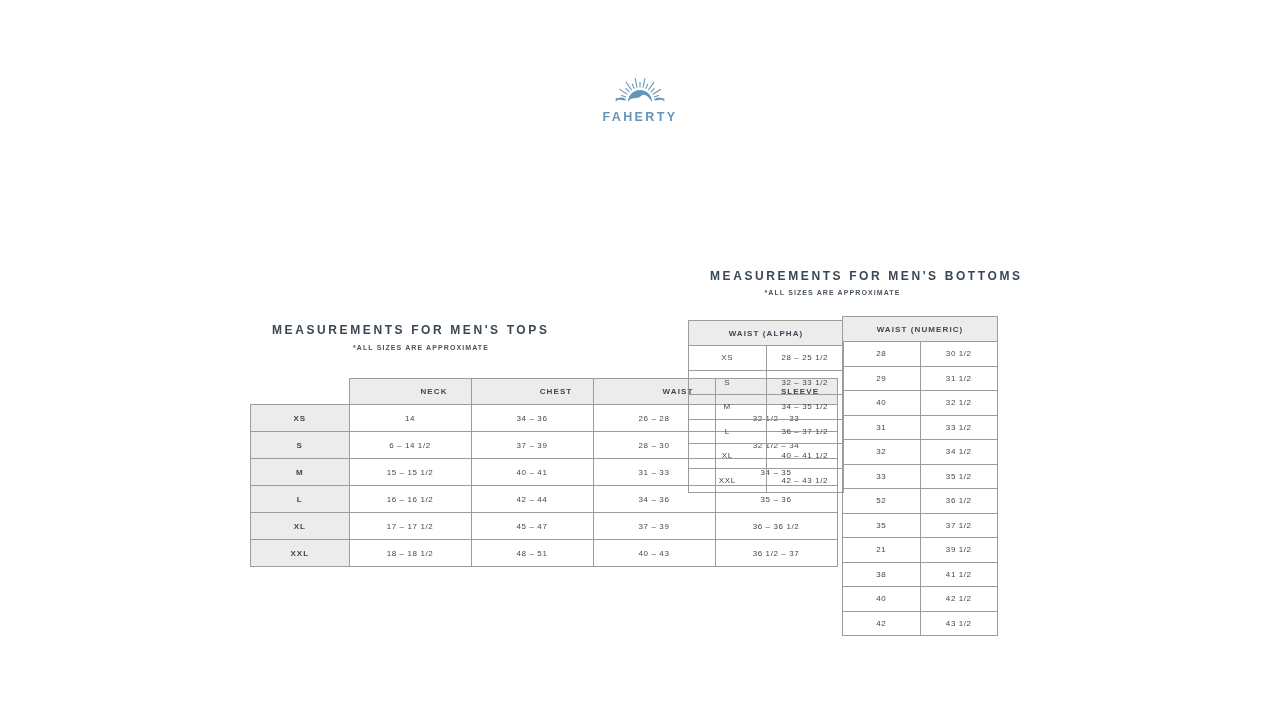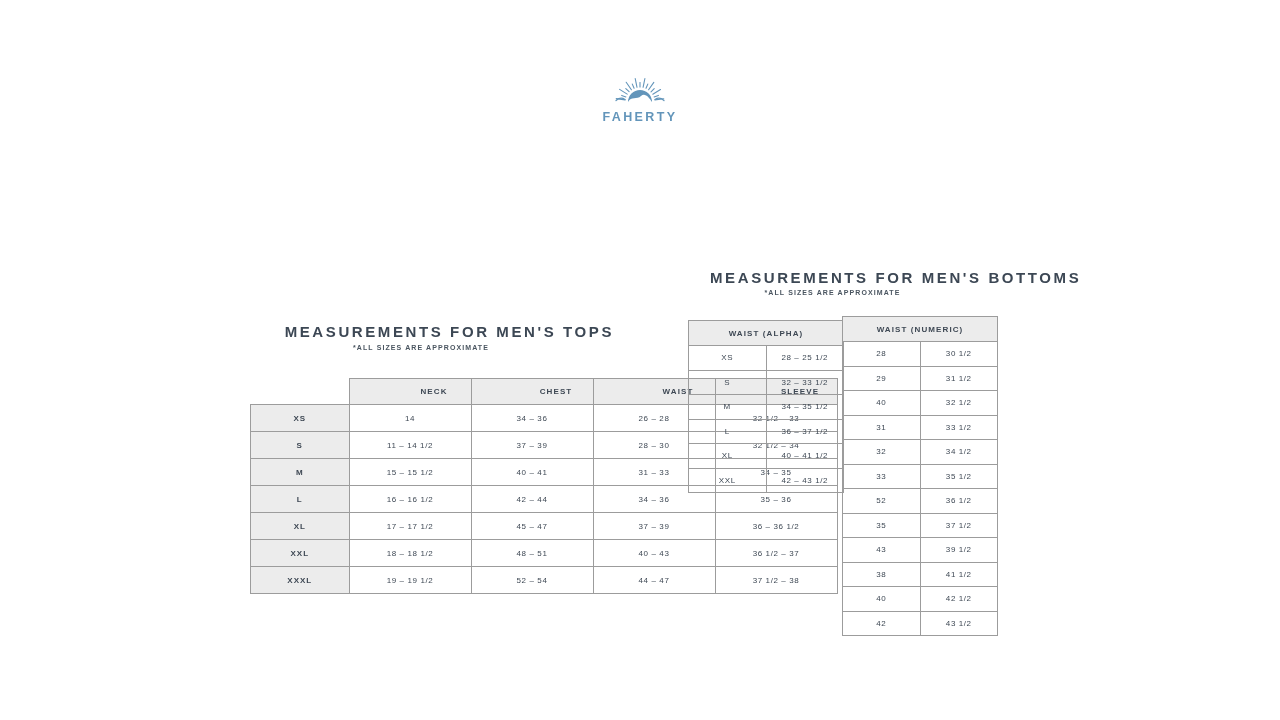--- a/index.html
+++ b/index.html
@@ -13,24 +13,24 @@
     position: relative;
   }
   .abs { position: absolute; }
 
   
   .logo-wrap { left: 593px; top: 72px; width: 94px; height: 56px; }
 
   
   .section-title {
     font-weight: bold;
-    font-size: 15px;
+    font-size: 12px;
     letter-spacing: 2.6px;
     color: #3c4754;
-    text-align: right;
+    text-align: left;
     white-space: nowrap;
     padding-left: 22px;
   }
   .section-subtitle {
     font-weight: bold;
     font-size: 7px;
     letter-spacing: 1.1px;
     color: #4a5560;
     text-align: center;
     white-space: nowrap;
@@ -118,21 +118,21 @@
   <tbody>
       <tr>
         <td>XS</td>
         <td>14</td>
         <td>34 – 36</td>
         <td>26 – 28</td>
         <td>32 1/2 – 33</td>
       </tr>
       <tr>
         <td>S</td>
-        <td>11 – 14 1/2</td>
+        <td>6 – 14 1/2</td>
         <td>37 – 39</td>
         <td>28 – 30</td>
         <td>32 1/2 – 34</td>
       </tr>
       <tr>
         <td>M</td>
         <td>15 – 15 1/2</td>
         <td>40 – 41</td>
         <td>31 – 33</td>
         <td>34 – 35</td>
@@ -151,27 +151,20 @@
         <td>37 – 39</td>
         <td>36 – 36 1/2</td>
       </tr>
       <tr>
         <td>XXL</td>
         <td>18 – 18 1/2</td>
         <td>48 – 51</td>
         <td>40 – 43</td>
         <td>36 1/2 – 37</td>
       </tr>
-      <tr>
-        <td>XXXL</td>
-        <td>19 – 19 1/2</td>
-        <td>52 – 54</td>
-        <td>44 – 47</td>
-        <td>37 1/2 – 38</td>
-      </tr>
     </tbody>
 </table>
 
 <div class="abs section-title bottoms-title">MEASUREMENTS FOR MEN'S BOTTOMS</div>
 <div class="abs section-subtitle bottoms-subtitle">*ALL SIZES ARE APPROXIMATE</div>
 <table class="abs bottoms-table alpha-table">
   <thead>
       <tr>
         <th colspan="2">WAIST (ALPHA)</th>
       </tr>
@@ -236,21 +229,21 @@
       </tr>
       <tr>
         <td>52</td>
         <td>36 1/2</td>
       </tr>
       <tr>
         <td>35</td>
         <td>37 1/2</td>
       </tr>
       <tr>
-        <td>43</td>
+        <td>21</td>
         <td>39 1/2</td>
       </tr>
       <tr>
         <td>38</td>
         <td>41 1/2</td>
       </tr>
       <tr>
         <td>40</td>
         <td>42 1/2</td>
       </tr>

